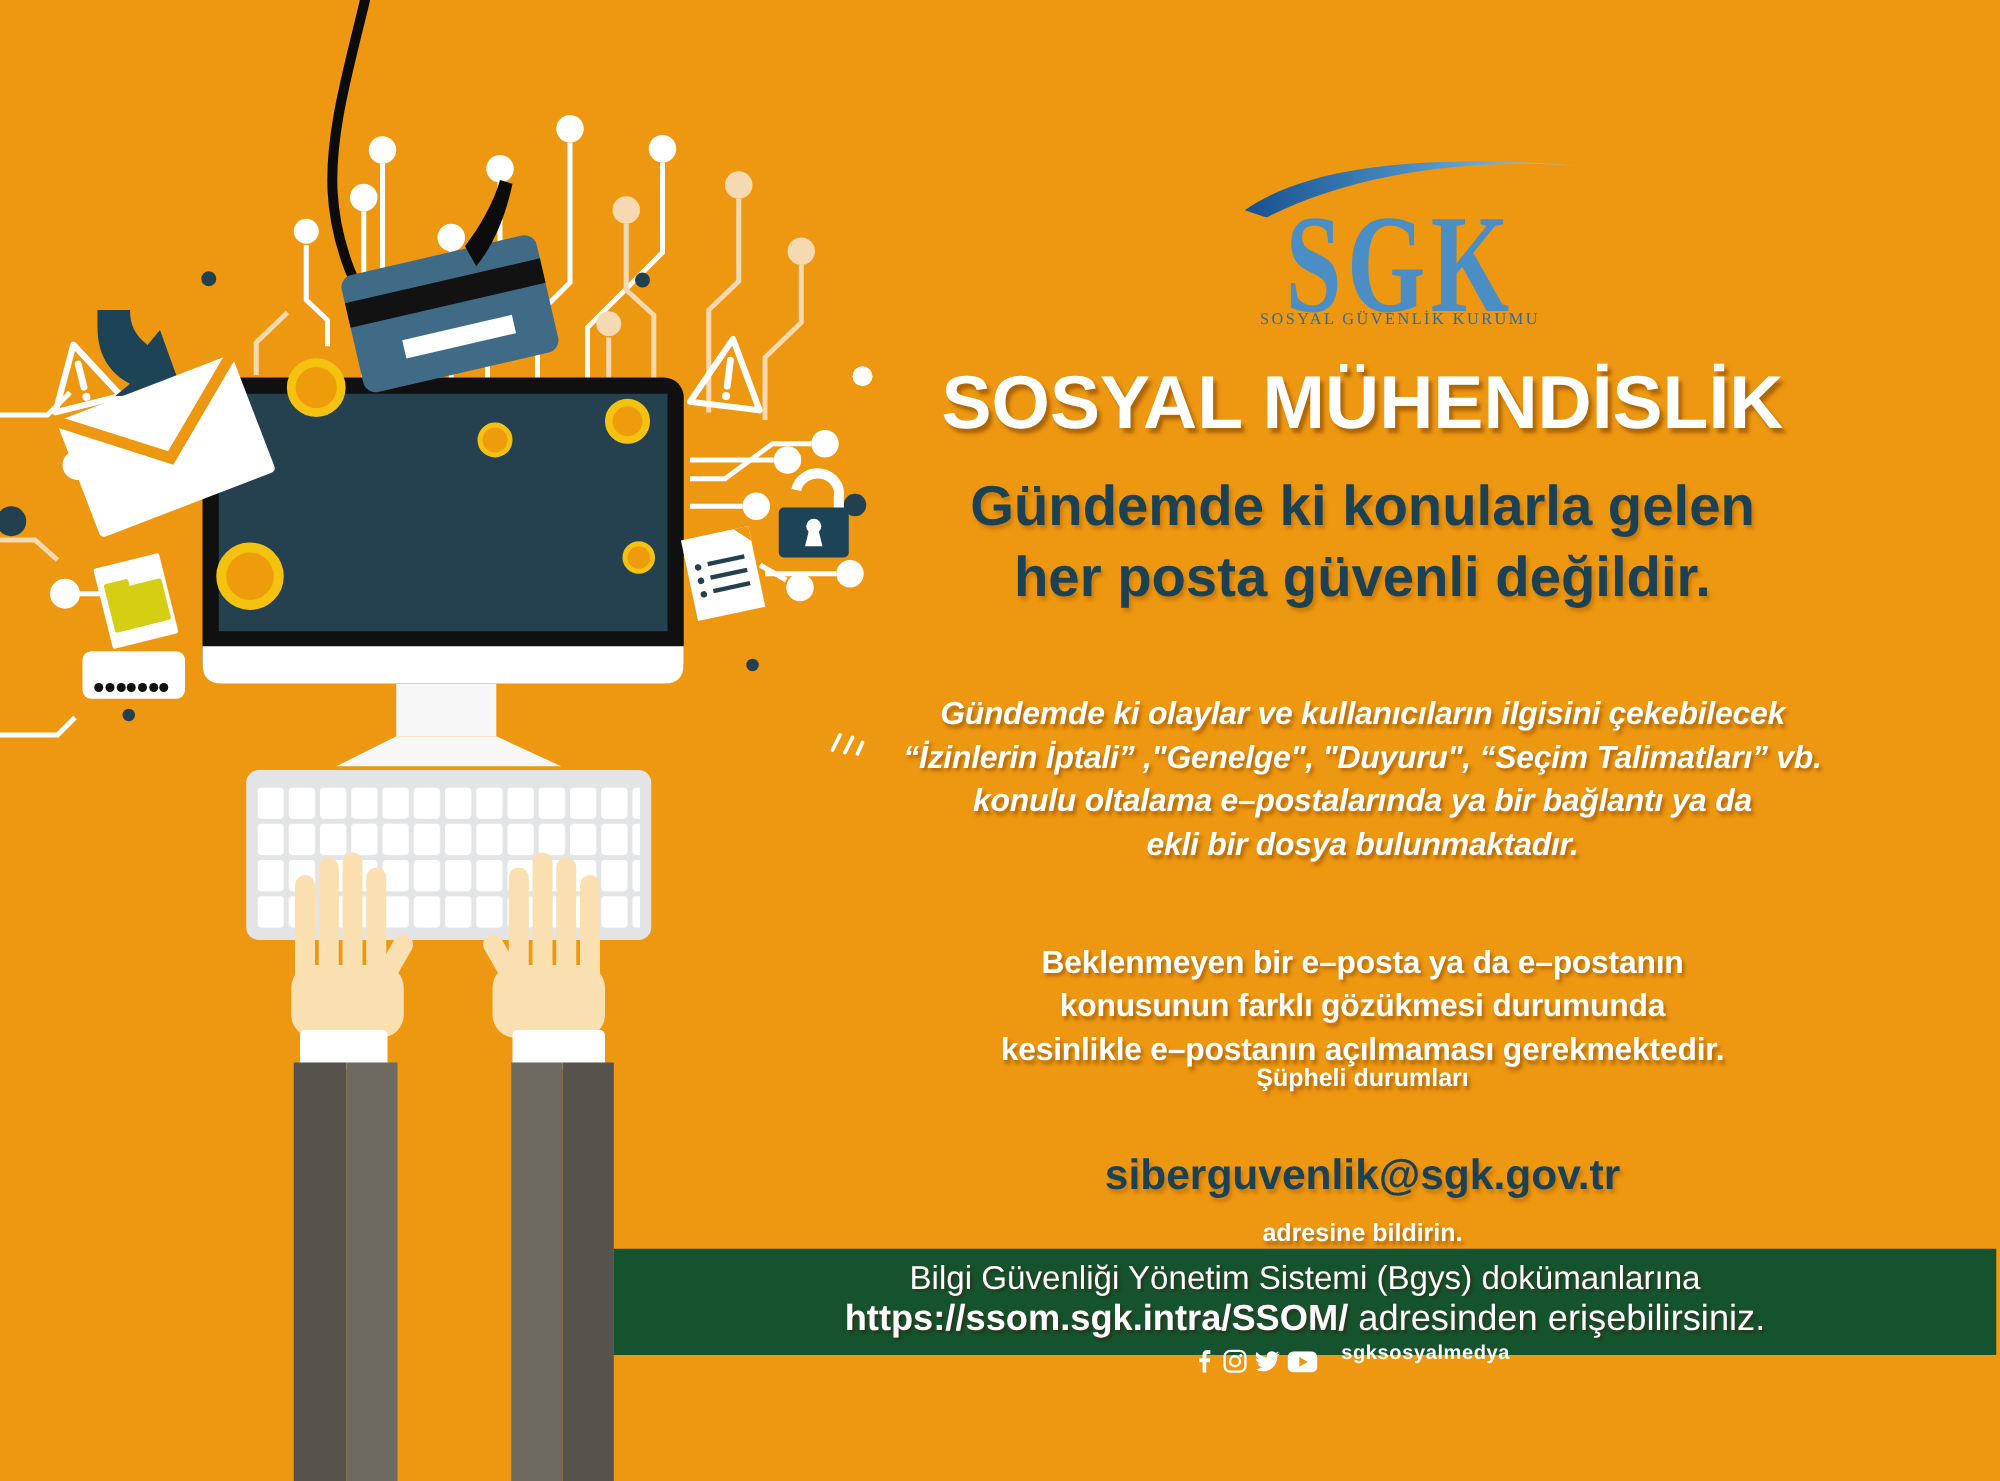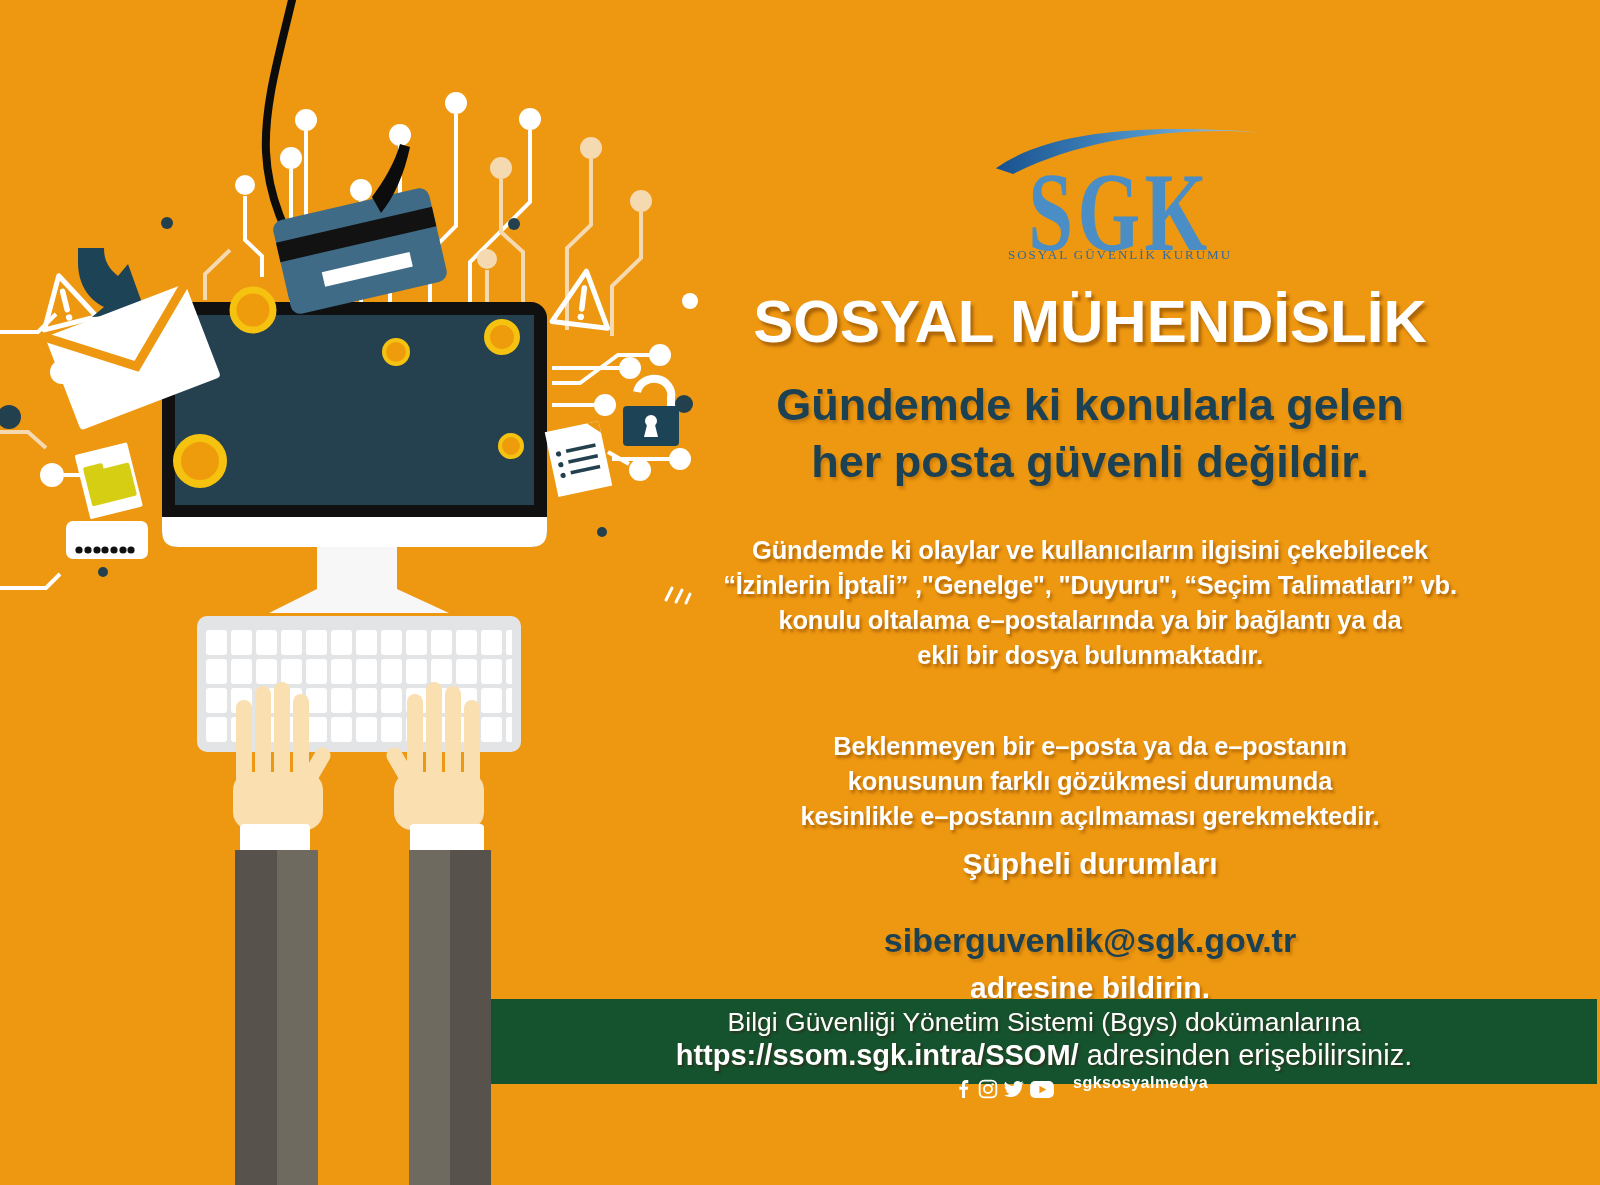--- a/index.html
+++ b/index.html
@@ -8,23 +8,23 @@
   .abs{position:absolute;}
   .center{text-align:center;}
   
   .title{left:620px;top:291px;width:940px;font-size:60px;font-weight:bold;color:#fff;
          letter-spacing:0;line-height:62px;margin:0;
          text-shadow:3px 4px 3px rgba(120,62,0,.55);}
   .subtitle{left:620px;top:376px;width:940px;font-size:45px;font-weight:bold;color:#1C4152;
             line-height:57px;text-shadow:2px 3px 3px rgba(120,62,0,.30);}
   .para{left:620px;width:940px;font-size:25.5px;font-weight:bold;color:#fff;
         line-height:35px;letter-spacing:-0.2px;text-shadow:2px 3px 3px rgba(115,58,0,.5);}
-  .p1{top:533px;} .p2{top:729px;}
+  .p1{top:554px;font-style:italic;} .p2{top:753px;}
   .report{left:620px;top:840px;width:940px;}
-  .rep-white{font-size:30px;font-weight:bold;color:#fff;line-height:47px;
+  .rep-white{font-size:20px;font-weight:bold;color:#fff;line-height:47px;
              text-shadow:2px 3px 3px rgba(115,58,0,.5);}
   .rep-teal{font-size:34px;font-weight:bold;color:#1C4152;line-height:47px;
             text-shadow:2px 3px 3px rgba(120,62,0,.30);margin-top:30px;}
   
   .swoosh{left:988px;top:124px;width:282px;height:50px;}
   .sgk{left:970px;top:156px;width:300px;font-family:"Liberation Serif",serif;
        font-weight:bold;font-size:112px;line-height:1;color:#4A8EC5;letter-spacing:6px;
        transform:scaleX(.72);transform-origin:50% 0;}
   .tagline{left:960px;top:247px;width:320px;font-family:"Liberation Serif",serif;
            font-size:13px;letter-spacing:2px;color:#336A9C;}

